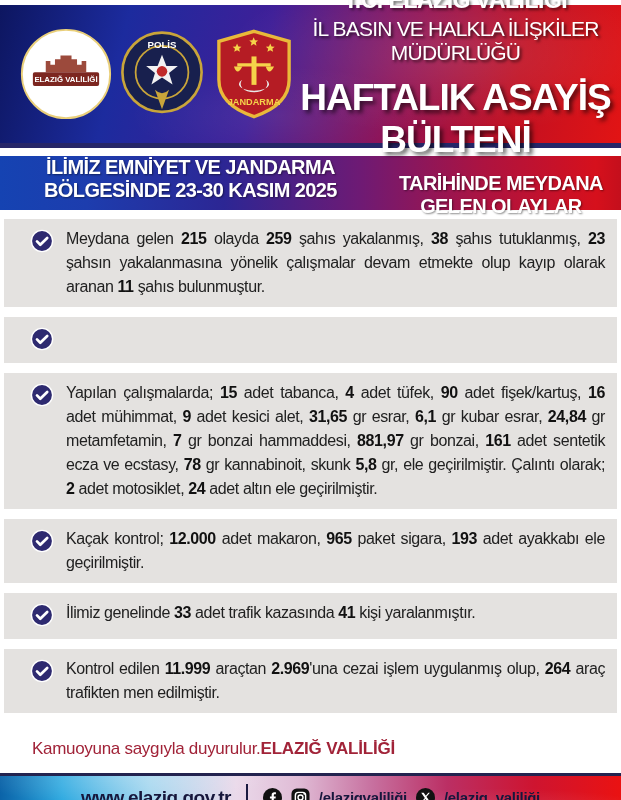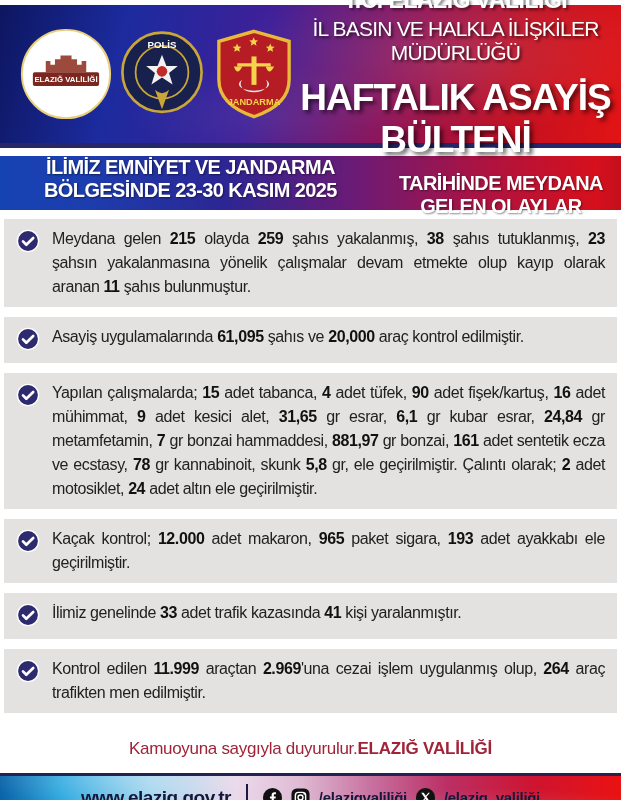--- a/index.html
+++ b/index.html
@@ -37,32 +37,32 @@
     font-weight:bold; letter-spacing:-0.6px;
     text-shadow:1px 1px 2px rgba(0,0,0,0.45);
   }
   .band-line1{ font-size:20px; }
   .band-line2{ font-size:20px; margin-top:16px; }
 
   
   .body-area{ padding:9px 4px 0 4px; flex:1 1 auto; }
   .bullet-section{
     background:#e4e2e0; display:flex; align-items:flex-start; gap:12px;
-    padding:8px 12px 8px 12px; margin-bottom:10px;
+    padding:8px 12px 8px 26px; margin-bottom:10px;
   }
   .check{ flex:0 0 auto; margin-top:2px; }
   .bullet-text{
     flex:1; font-size:16px; line-height:24px; color:#212121;
     letter-spacing:-0.4px; text-align:justify;
   }
   .bullet-text b{ font-weight:bold; color:#111; }
 
   
   .closing-row{
-    flex:0 0 auto; display:flex; justify-content:center; align-items:center;
+    flex:0 0 auto; display:flex; justify-content:flex-start; align-items:center;
     padding:16px 32px 14px 32px; color:#a12338; font-size:17px; letter-spacing:-0.3px;
   }
   .closing-right{ font-weight:bold; letter-spacing:-0.2px; }
 
   
   .bottom-bar{
     margin-top:auto; flex:0 0 auto; height:46px;
     border-top:3px solid #23234f;
     background:
       radial-gradient(ellipse 40% 120% at 20% 0%, rgba(255,255,255,0.25), transparent 60%),
@@ -144,21 +144,20 @@
       <p class="bullet-text"><span>Meydana gelen </span><b>215</b><span> olayda </span><b>259</b><span> şahıs yakalanmış, </span><b>38</b><span> şahıs tutuklanmış, </span><b>23</b><span> şahsın yakalanmasına yönelik çalışmalar devam etmekte olup kayıp olarak aranan </span><b>11</b><span> şahıs bulunmuştur.</span></p>
     </section>
 
     <section class="bullet-section">
       <span class="check">
         <svg width="24" height="24" viewBox="0 0 24 24">
           <circle cx="12" cy="12" r="10.6" fill="#2e2a70" stroke="#ffffff" stroke-width="1.4"></circle>
           <path d="M7 12.4 l3.3 3.3 L17.2 9" stroke="#ffffff" stroke-width="2.7" fill="none" stroke-linecap="round" stroke-linejoin="round"></path>
         </svg>
       </span>
-      <p class="bullet-text"><span>Asayiş uygulamalarında </span><b>61,095</b><span> şahıs ve </span><b>20,000</b><span> araç kontrol edilmiştir.</span></p>
     </section>
 
     <section class="bullet-section">
       <span class="check">
         <svg width="24" height="24" viewBox="0 0 24 24">
           <circle cx="12" cy="12" r="10.6" fill="#2e2a70" stroke="#ffffff" stroke-width="1.4"></circle>
           <path d="M7 12.4 l3.3 3.3 L17.2 9" stroke="#ffffff" stroke-width="2.7" fill="none" stroke-linecap="round" stroke-linejoin="round"></path>
         </svg>
       </span>
       <p class="bullet-text"><span>Yapılan çalışmalarda; </span><b>15</b><span> adet tabanca, </span><b>4</b><span> adet tüfek, </span><b>90</b><span> adet fişek/kartuş, </span><b>16</b><span> adet mühimmat, </span><b>9</b><span> adet kesici alet, </span><b>31,65</b><span> gr esrar, </span><b>6,1</b><span> gr kubar esrar, </span><b>24,84</b><span> gr metamfetamin, </span><b>7</b><span> gr bonzai hammaddesi,  </span><b>881,97</b><span> gr bonzai, </span><b>161</b><span> adet sentetik ecza ve ecstasy, </span><b>78</b><span> gr kannabinoit, skunk </span><b>5,8</b><span> gr, ele geçirilmiştir. Çalıntı olarak; </span><b>2</b><span> adet motosiklet, </span><b>24</b><span> adet altın ele geçirilmiştir.</span></p>

